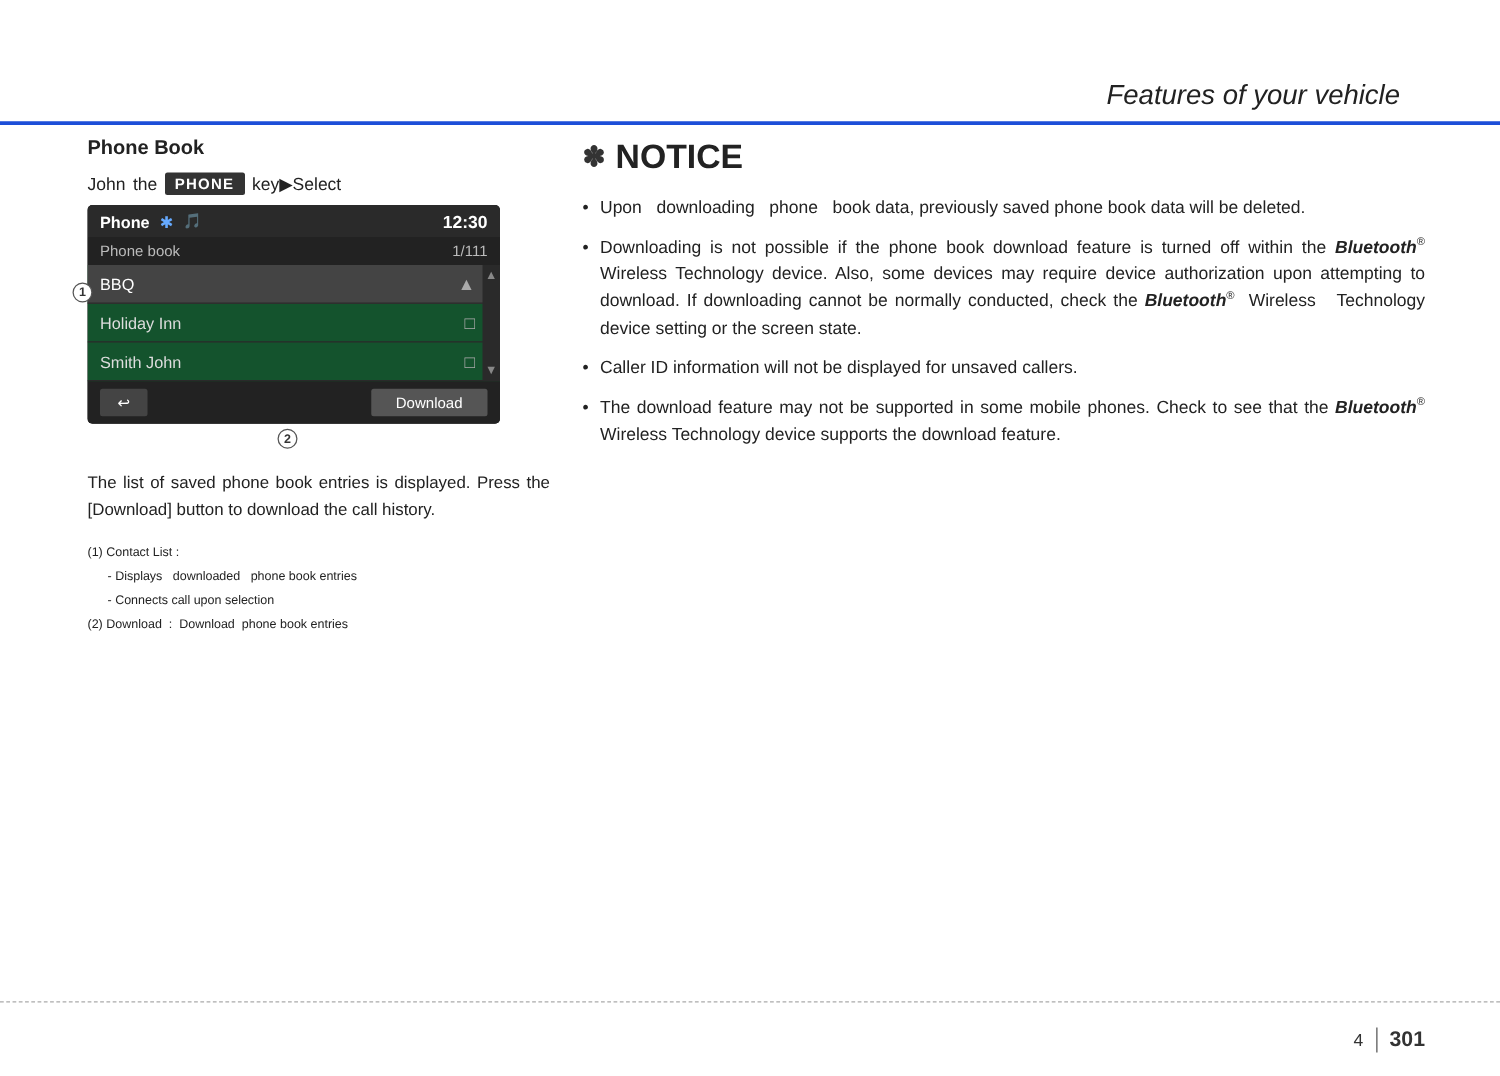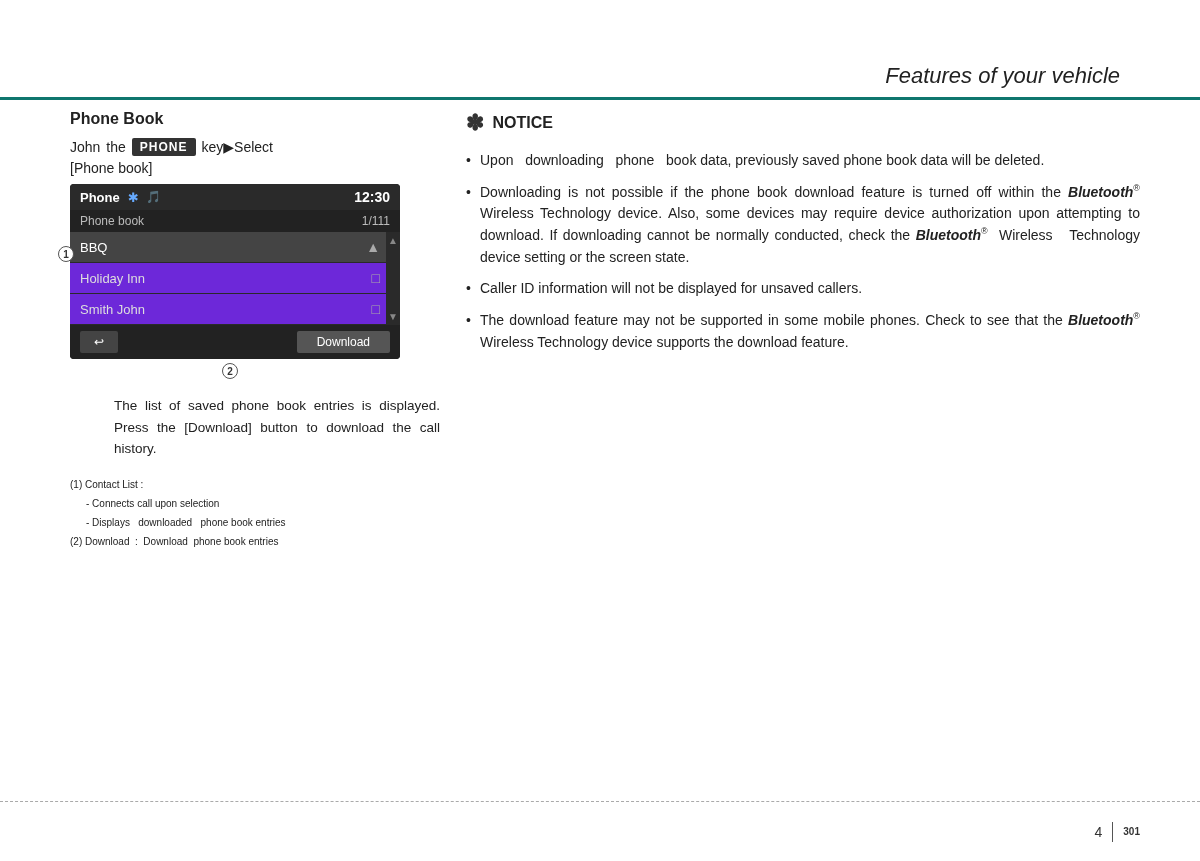--- a/index.html
+++ b/index.html
@@ -17,21 +17,21 @@
     
     .header-bar {
       position: absolute;
       top: 0;
       left: 0;
       right: 0;
       height: 100px;
       display: flex;
       align-items: flex-end;
       justify-content: flex-end;
-      border-bottom: 3px solid #0f766e;
+      border-bottom: 3px solid #1d4ed8;
     }
     .header-title {
       font-size: 22px;
       font-style: italic;
       font-weight: normal;
       color: #222;
       padding-right: 80px;
       padding-bottom: 8px;
     }
 
@@ -117,21 +117,21 @@
     .screen-subheader {
       background: #222;
       color: #bbb;
       display: flex;
       justify-content: space-between;
       padding: 4px 10px;
       font-size: 12px;
     }
 
     .screen-list {
-      background: #6d28d9;
+      background: #14532d;
     }
 
     .screen-row {
       display: flex;
       align-items: center;
       justify-content: space-between;
       padding: 7px 10px;
       border-bottom: 1px solid #2a2a2a;
       color: #ddd;
       font-size: 13px;
@@ -216,21 +216,21 @@
       align-items: center;
       gap: 8px;
       margin-bottom: 14px;
     }
     .notice-symbol {
       font-size: 22px;
       color: #333;
       font-weight: bold;
     }
     .notice-title {
-      font-size: 16px;
+      font-size: 27px;
       font-weight: bold;
       color: #222;
     }
 
     .notice-list {
       list-style: none;
       padding: 0;
     }
     .notice-list li {
       font-size: 14px;
@@ -278,21 +278,21 @@
     .page-num .chapter {
       font-size: 14px;
     }
     .page-divider {
       width: 1px;
       height: 20px;
       background: #555;
       margin: 0 4px;
     }
     .page-num .num {
-      font-size: 10px;
+      font-size: 17px;
       font-weight: bold;
     }
 
     .screen-wrapper {
       position: relative;
     }
   </style>
 </head>
 <body>
 
@@ -305,21 +305,20 @@
   <div class="left-col">
 
     <div class="section-title">Phone Book</div>
 
     <div class="press-line">
       <span>John</span>
       <span>the</span>
       <span class="phone-badge">PHONE</span>
       <span>key▶Select</span>
     </div>
-    <div style="font-size:14px; margin-bottom:8px;">[Phone book]</div>
 
     <div class="screen-wrapper">
 
       <div style="position:absolute; left:-12px; top:62px; width:16px; height:16px; border:1.5px solid #555; border-radius:50%; background:#fff; display:flex; align-items:center; justify-content:center; font-size:10px; color:#333; font-weight:bold; z-index:10;">1</div>
 
       <div class="screen">
 
         <div class="screen-header">
           <div class="screen-header-left">
             <span style="color:#fff; font-weight:bold;">Phone</span>
@@ -358,28 +357,28 @@
 
         <div class="screen-footer">
           <div class="back-btn">↩</div>
           <div class="download-btn">Download</div>
         </div>
       </div>
 
       <div style="position:absolute; left:152px; bottom:-20px; width:16px; height:16px; border:1.5px solid #555; border-radius:50%; background:#fff; display:flex; align-items:center; justify-content:center; font-size:10px; color:#333; font-weight:bold; z-index:10;">2</div>
     </div>
 
-    <div class="description-text" style="margin-top:36px;margin-left:44px;">
+    <div class="description-text" style="margin-top:36px;">
       The list of saved phone book entries is displayed. Press the [Download] button to download the call history.
     </div>
 
     <div class="list-items">
       <p>(1) Contact List :</p>
+      <p class="indent">- Displays &nbsp; downloaded &nbsp; phone book entries</p>
       <p class="indent">- Connects call upon selection</p>
-      <p class="indent">- Displays &nbsp; downloaded &nbsp; phone book entries</p>
       <p>(2) Download &nbsp;: &nbsp;Download &nbsp;phone book entries</p>
     </div>
 
   </div>
 
   <div class="right-col">
 
     <div class="notice-header">
       <span class="notice-symbol">✽</span>
       <span class="notice-title">NOTICE</span>

